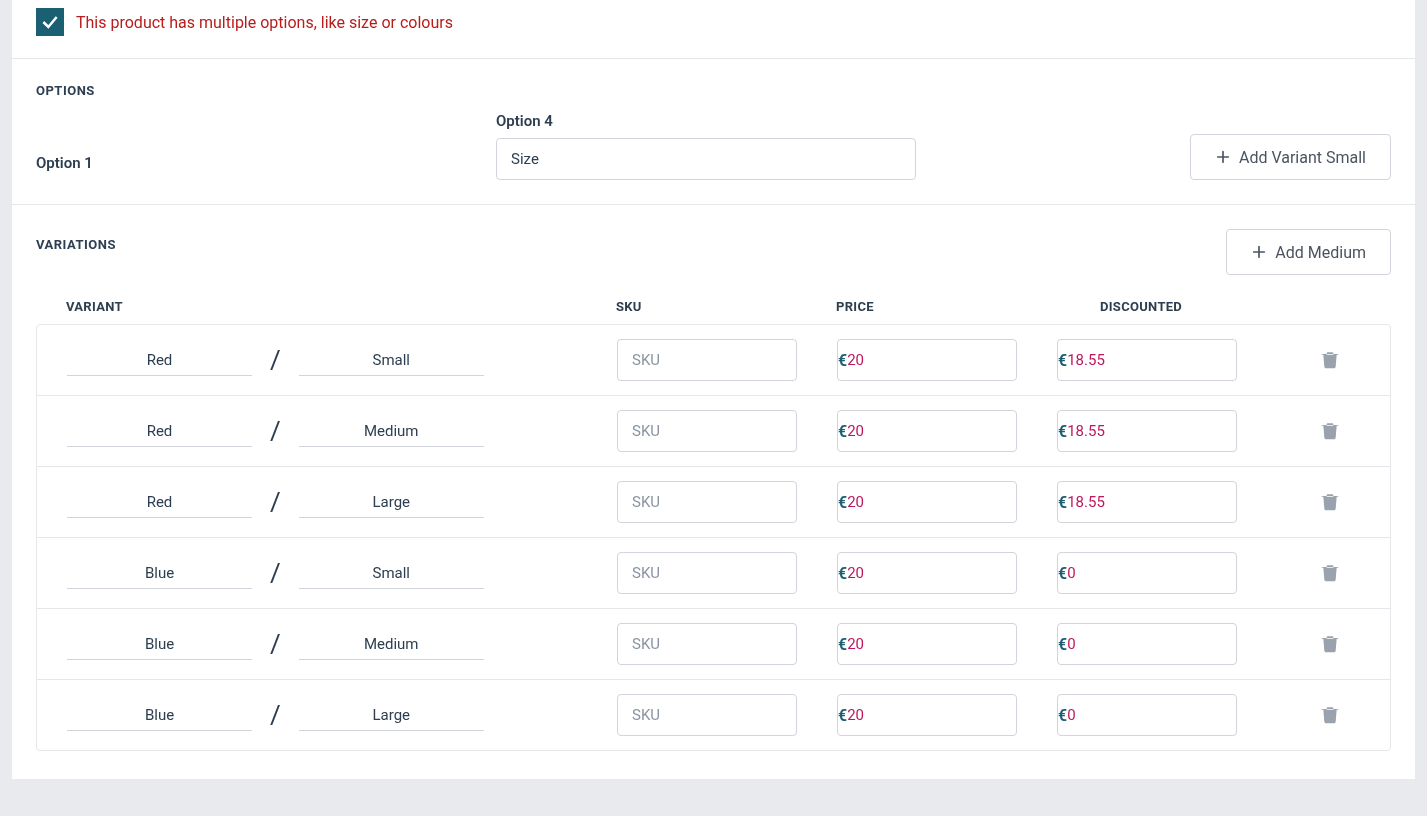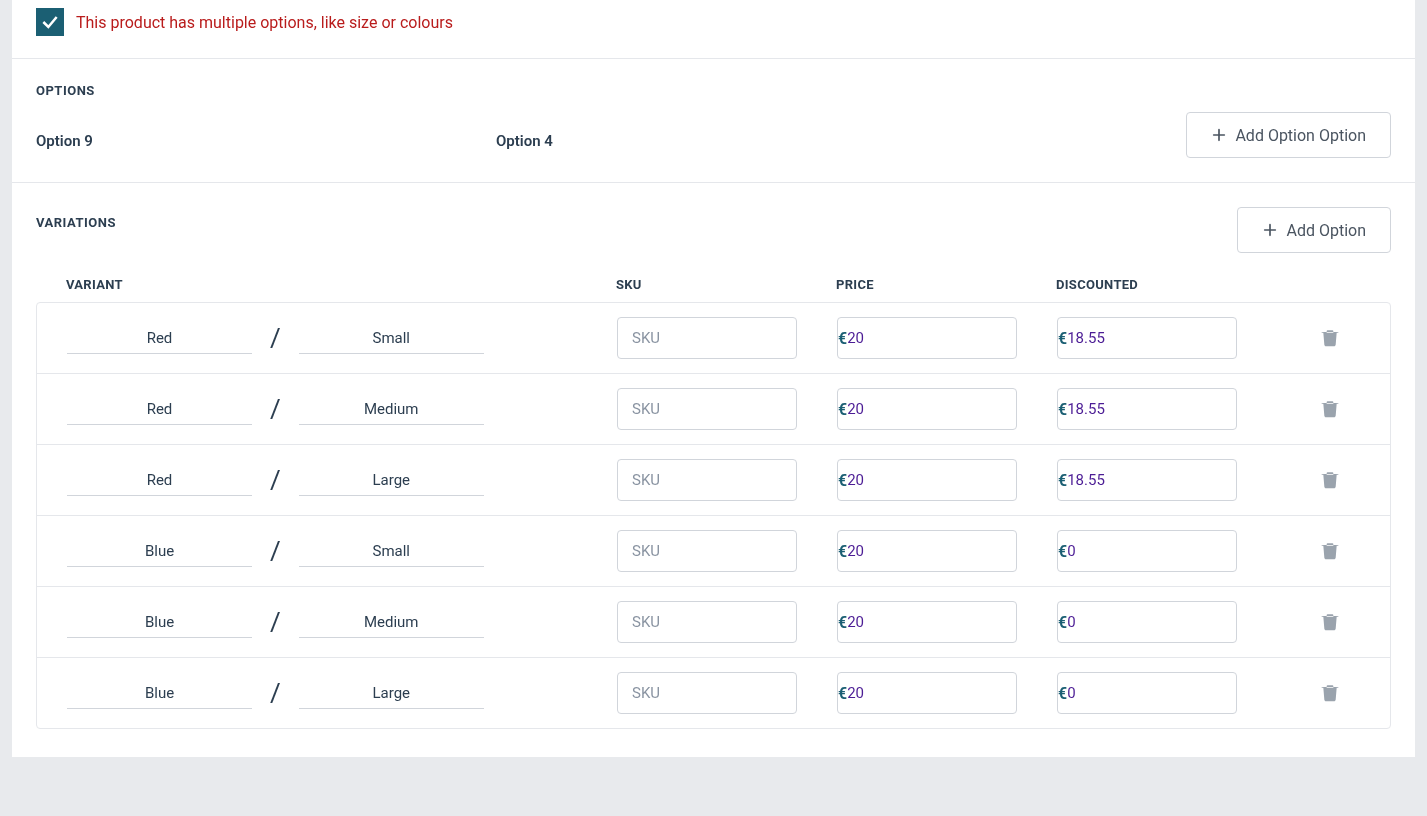--- a/index.html
+++ b/index.html
@@ -112,21 +112,21 @@
       display: flex;
       padding: 0 30px 10px 30px;
       font-size: 13px;
       font-weight: 700;
       color: #2c3e50;
       letter-spacing: 0.3px;
       margin-top: 8px;
     }
     .col-variant { width: 550px; }
     .col-sku { width: 220px; }
-    .col-price { width: 220px; }
+    .col-price { width: 264px; }
     .col-discounted { width: 220px; }
 
     .table-body {
       border: 1px solid #e5e7eb;
       border-radius: 4px;
     }
     .row {
       display: flex;
       align-items: center;
       padding: 14px 30px;
@@ -186,21 +186,21 @@
       text-align: center;
       font-size: 16px;
       color: #1b5f73;
       font-weight: 600;
     }
     .money-input {
       flex: 1;
       border: none;
       outline: none;
       font-size: 15px;
-      color: #4c1d95;
+      color: #be185d;
       font-family: inherit;
       background: transparent;
       padding-right: 10px;
     }
 
     .action-cell {
       width: 60px;
       display: flex;
       justify-content: center;
       margin-left: auto;
@@ -224,44 +224,45 @@
           <polyline points="4 12 10 18 20 6"></polyline>
         </svg>
     </div>
     <span class="checkbox-label">This product has multiple options, like size or colours</span>
   </div>
 
   <div class="options-section">
     <div class="section-title">OPTIONS</div>
     <div class="options-row">
       <div class="option-field">
-        <label class="option-label">Option 9</label>
+        <label class="option-label">Option 1</label>
       </div>
       <div class="option-field">
         <label class="option-label">Option 4</label>
+        <input class="text-input" value="Size" style="">
       </div>
       <div class="add-variant-option-wrap">
         <button class="btn">
           <svg class="plus-icon" viewBox="0 0 24 24">
               <path d="M12 4v16M4 12h16" stroke="#4a5460" stroke-width="2.5" stroke-linecap="round"></path>
             </svg>
-          <span>Add Option Option</span>
+          <span>Add Variant Small</span>
         </button>
       </div>
     </div>
   </div>
 
   <div class="variations-section">
     <div class="variations-header">
       <div class="section-title" style="margin-bottom:16px">VARIATIONS</div>
       <button class="btn">
         <svg class="plus-icon" viewBox="0 0 24 24">
             <path d="M12 4v16M4 12h16" stroke="#4a5460" stroke-width="2.5" stroke-linecap="round"></path>
           </svg>
-        <span>Add Option</span>
+        <span>Add Medium</span>
       </button>
     </div>
 
     <div class="table-head">
       <div class="col-variant">VARIANT</div>
       <div class="col-sku">SKU</div>
       <div class="col-price">PRICE</div>
       <div class="col-discounted">DISCOUNTED</div>
     </div>
 

